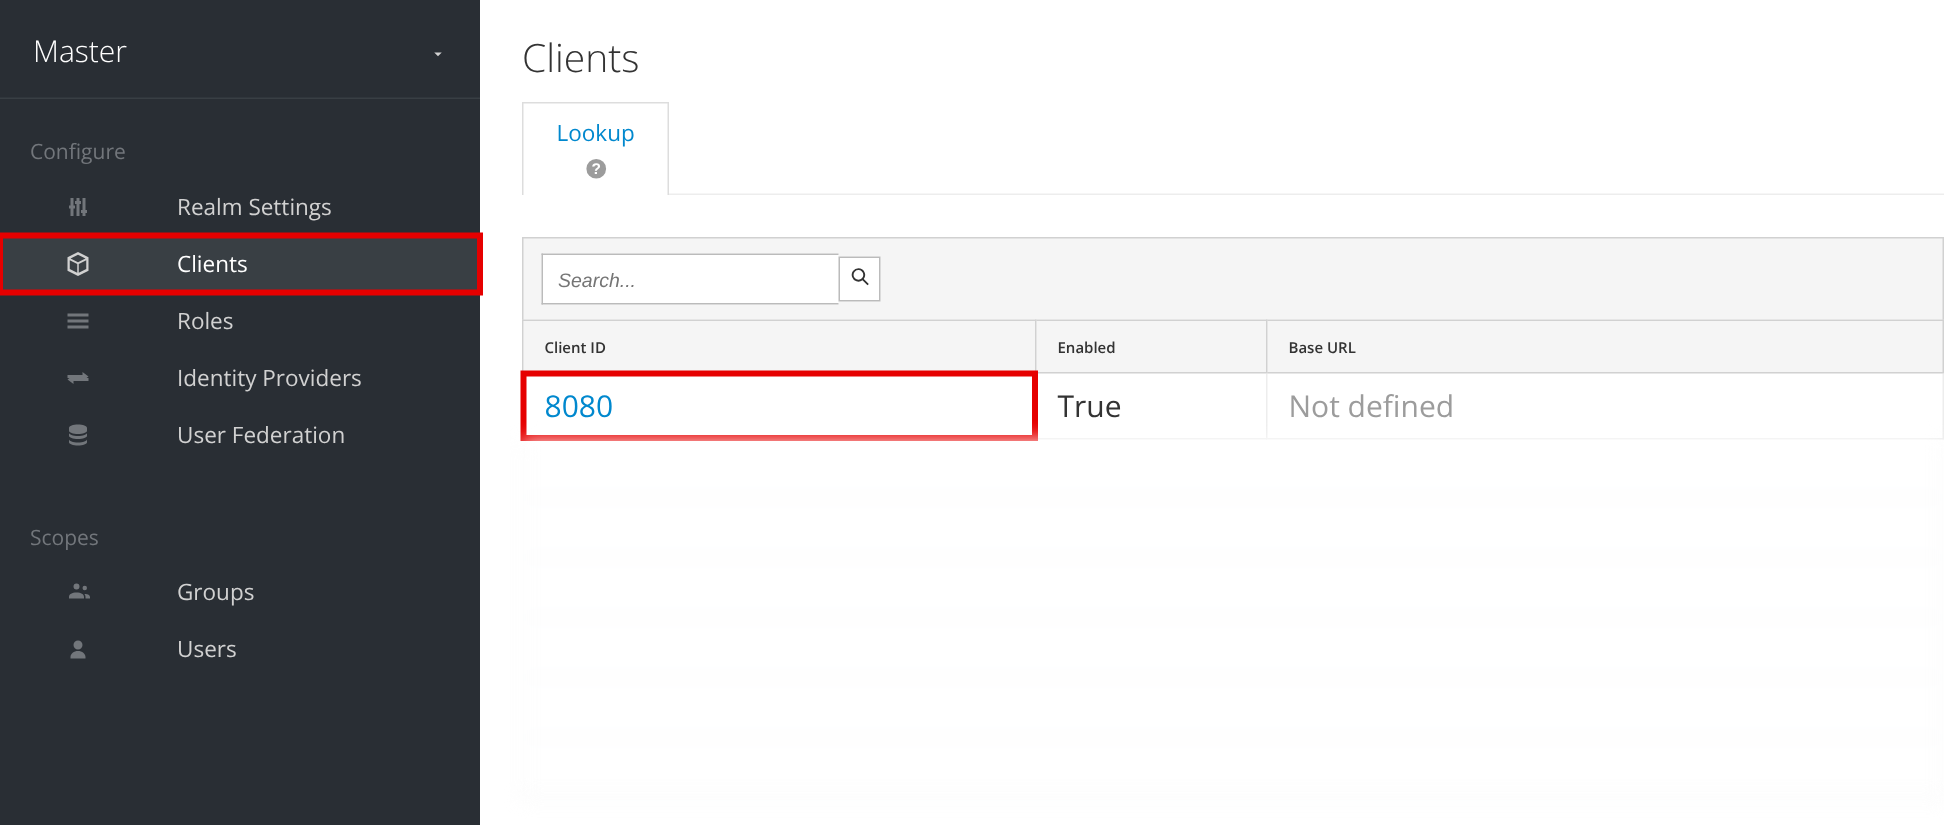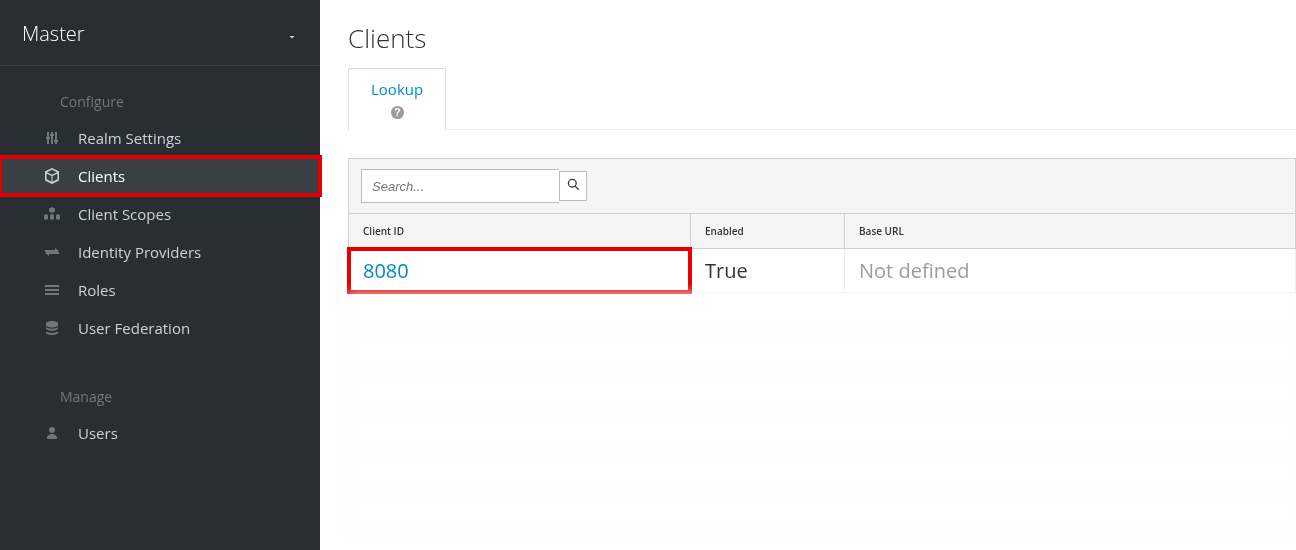--- a/index.html
+++ b/index.html
@@ -6,24 +6,24 @@
 body { font-family: "Open Sans", "Helvetica Neue", Helvetica, Arial, sans-serif; font-size: 14px; color: #333; background: #fff; }
 .app { display: flex; width: 1296px; height: 550px; overflow: hidden; }
 
 
 .sidebar { width: 320px; background: #292e34; color: #d1d1d1; display: flex; flex-direction: column; }
 .realm-selector { display: flex; align-items: center; justify-content: space-between; padding: 20px 22px 18px 22px; border-bottom: 1px solid #393f44; cursor: pointer; }
 .realm-name { color: #fff; font-size: 20px; font-weight: 300; }
 .chevron-down { width: 12px; height: 12px; }
 .chevron-down svg { width: 100%; height: 100%; fill: #d1d1d1; }
 
-.section-label { color: #72767b; font-size: 14px; padding: 26px 20px 8px 20px; margin-left: 40px; }
+.section-label { color: #72767b; font-size: 14px; padding: 26px 20px 8px 20px; }
 .section-label.manage { padding-top: 40px; }
 
-.nav-item { display: flex; align-items: center; padding: 9px 20px 9px 44px; cursor: pointer; color: #d1d1d1; font-size: 15px; position: relative; }
+.nav-item { display: flex; align-items: center; padding: 9px 20px 9px 44px; cursor: pointer; color: #d1d1d1; font-size: 15px; position: relative; gap: 40px; }
 .nav-item.active { background: #393f44; color: #fff; }
 .nav-item.highlighted { outline: 4px solid #e60000; outline-offset: -2px; }
 .nav-icon { width: 16px; height: 16px; margin-right: 18px; flex-shrink: 0; display: inline-flex; align-items: center; justify-content: center; }
 .nav-icon svg { width: 16px; height: 16px; fill: #72767b; }
 .nav-item.active .nav-icon svg, .nav-item:hover .nav-icon svg { fill: #d1d1d1; }
 
 
 .main { flex: 1; padding: 20px 0 0 28px; overflow: hidden; }
 .page-title { font-size: 26px; font-weight: 300; color: #333; margin-bottom: 12px; }
 
@@ -76,59 +76,59 @@
 
     <div class="nav-item active highlighted">
       <span class="nav-icon">
         <svg viewBox="0 0 16 16">
             <path d="M8 0L1 3.5v9L8 16l7-3.5v-9L8 0zm0 1.8l5 2.5-5 2.5-5-2.5 5-2.5zM2.5 5.5L7.5 8v5.8l-5-2.5V5.5zm11 0v5.8l-5 2.5V8l5-2.5z"></path>
           </svg>
       </span>
       <span>Clients</span>
     </div>
 
+
     <div class="nav-item">
       <span class="nav-icon">
         <svg viewBox="0 0 16 16">
-            <path d="M8 1L5 2.5v3L8 7l3-1.5v-3L8 1zM2 8l-2 1v4l2 1 2-1V9l-2-1zm6 0L6 9v4l2 1 2-1V9L8 8zm6 0l-2 1v4l2 1 2-1V9l-2-1z"></path>
+            <path d="M1 3h14v2H1V3zm0 4h14v2H1V7zm0 4h14v2H1v-2z"></path>
           </svg>
       </span>
-      <span>Client Scopes</span>
+      <span>Roles</span>
     </div>
 
     <div class="nav-item">
       <span class="nav-icon">
         <svg viewBox="0 0 16 16">
             <path d="M1 5h10V3l4 3-4 3V7H1V5zm14 4H5v2l-4-3 4-3v2h10v2z" transform="translate(0 1)"></path>
           </svg>
       </span>
       <span>Identity Providers</span>
     </div>
 
     <div class="nav-item">
       <span class="nav-icon">
         <svg viewBox="0 0 16 16">
-            <path d="M1 3h14v2H1V3zm0 4h14v2H1V7zm0 4h14v2H1v-2z"></path>
-          </svg>
-      </span>
-      <span>Roles</span>
-    </div>
-
-    <div class="nav-item">
-      <span class="nav-icon">
-        <svg viewBox="0 0 16 16">
             <path d="M8 1C4.7 1 2 2 2 3.2v2C2 6.4 4.7 7.4 8 7.4s6-1 6-2.2v-2C14 2 11.3 1 8 1zm-6 5.5v2c0 1.2 2.7 2.2 6 2.2s6-1 6-2.2v-2c0 1.2-2.7 2.2-6 2.2S2 7.7 2 6.5zm0 4.3v2C2 14 4.7 15 8 15s6-1 6-2.2v-2c0 1.2-2.7 2.2-6 2.2s-6-1-6-2.2z"></path>
           </svg>
       </span>
       <span>User Federation</span>
     </div>
 
 
-    <div class="section-label manage">Manage</div>
+    <div class="section-label manage">Scopes</div>
 
+    <div class="nav-item">
+      <span class="nav-icon">
+        <svg viewBox="0 0 16 16">
+            <path d="M5 4a2 2 0 114 0 2 2 0 01-4 0zm6 1a1.5 1.5 0 113 0 1.5 1.5 0 01-3 0zM2 11c0-2 2-3 5-3s5 1 5 3v1H2v-1zm11-2c1.5 0 3 .7 3 2v1h-3v-1c0-.8-.3-1.5-.8-2H13z"></path>
+          </svg>
+      </span>
+      <span>Groups</span>
+    </div>
 
     <div class="nav-item">
       <span class="nav-icon">
         <svg viewBox="0 0 16 16">
             <path d="M8 2a3 3 0 110 6 3 3 0 010-6zm-5 11c0-2.2 2.2-4 5-4s5 1.8 5 4v1H3v-1z"></path>
           </svg>
       </span>
       <span>Users</span>
     </div>
   </aside>

